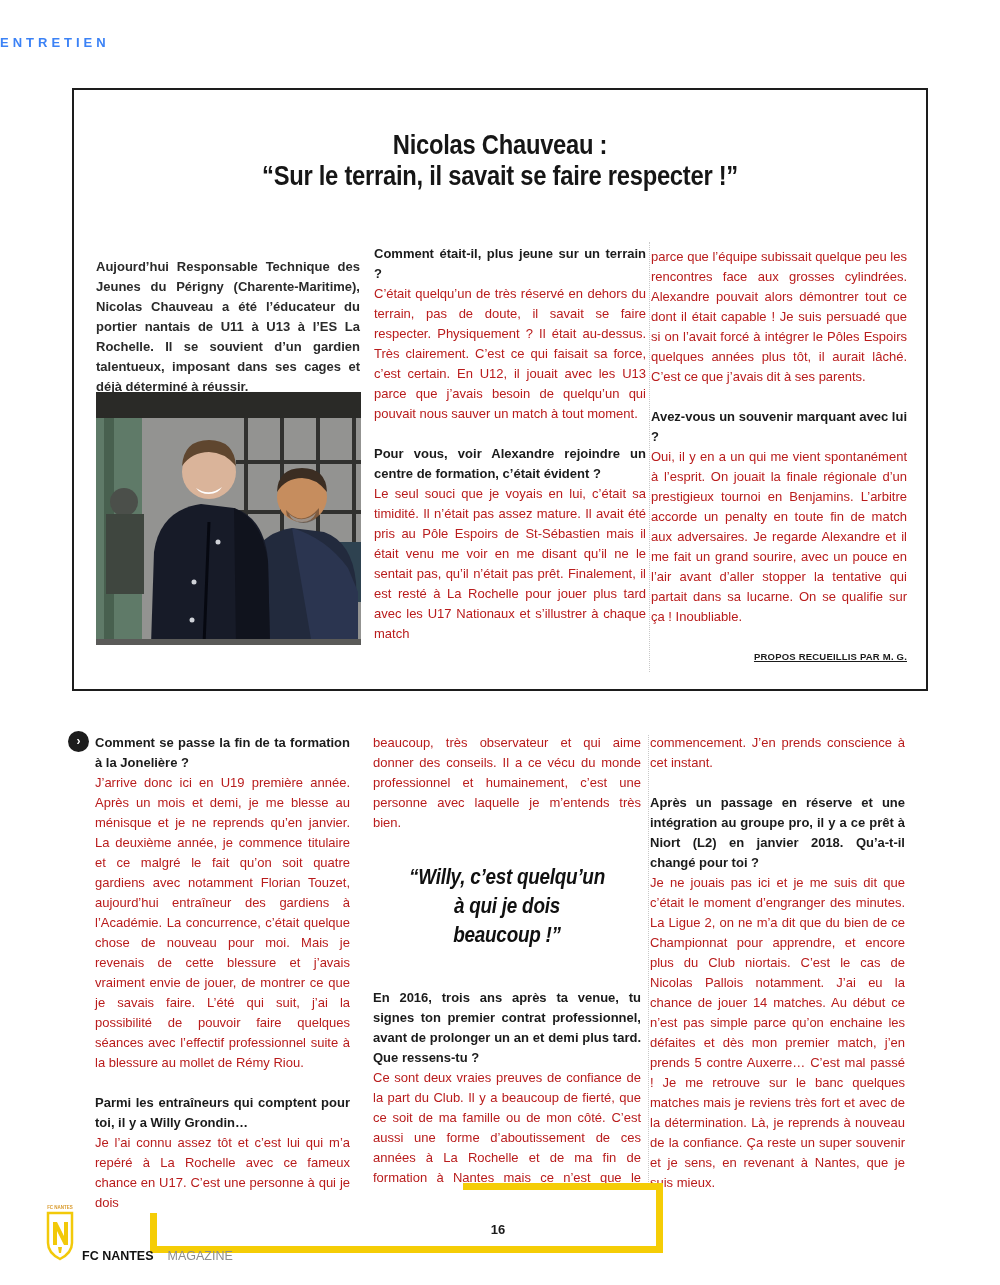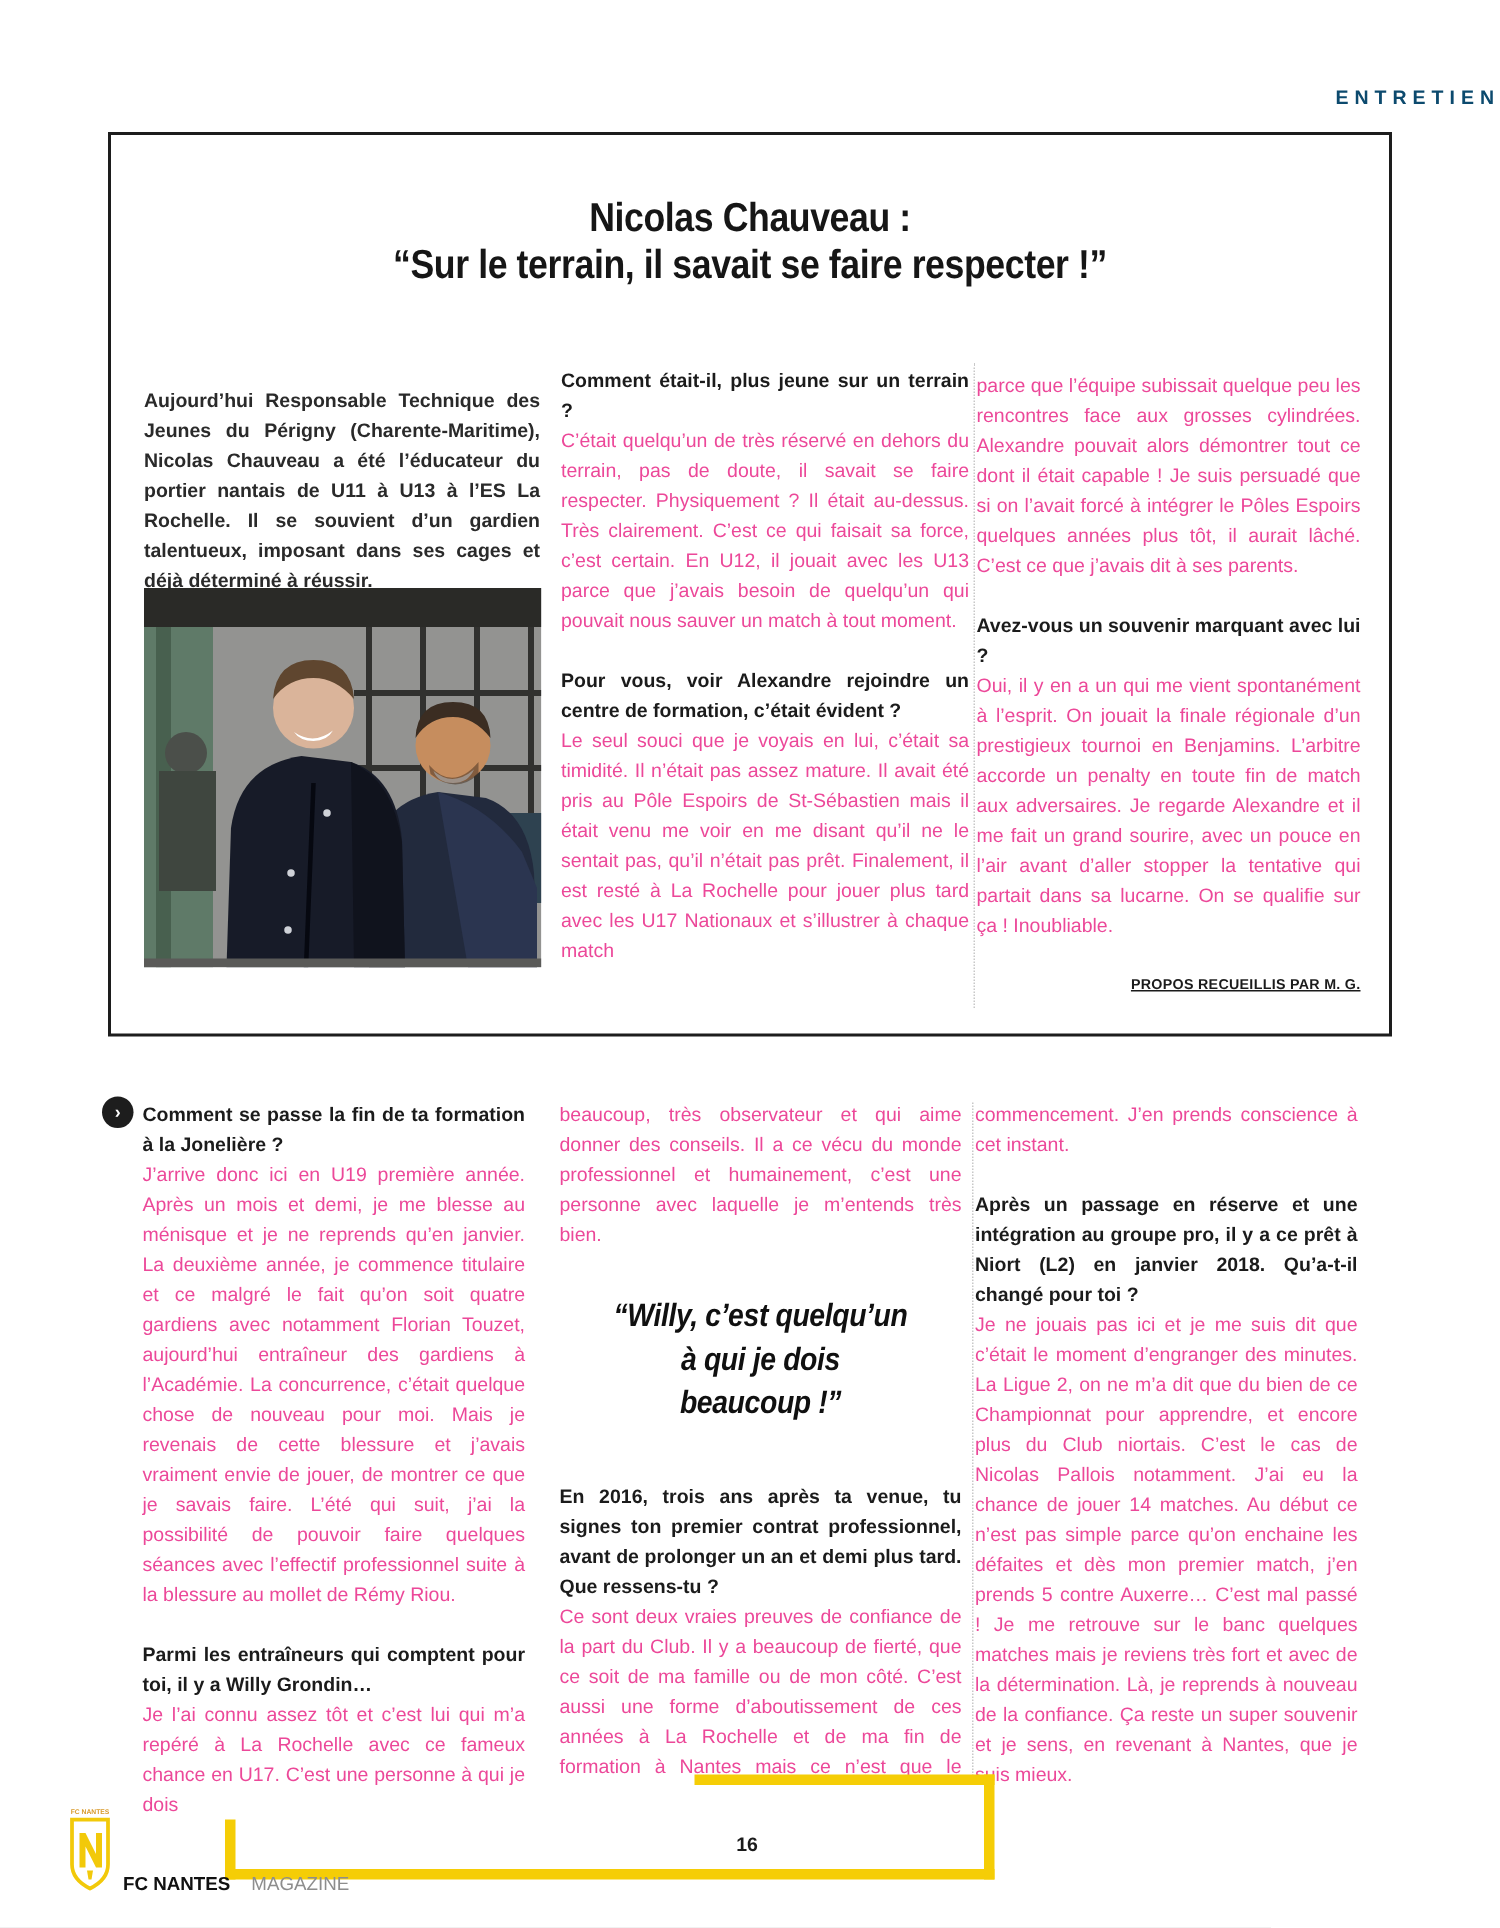--- a/index.html
+++ b/index.html
@@ -3,22 +3,22 @@
 <meta charset="utf-8">
 <style>
   html,body{margin:0;padding:0;background:#e8e8e8;}
   #page{
     position:relative;width:1000px;height:1285px;margin:0 auto;
     background:#ffffff;overflow:hidden;
     font-family:"Liberation Sans",sans-serif;color:#3c3c3c;
   }
   
   .kicker{
-    position:absolute;top:35px;left:0;width:1000px;text-align:right;
-    font-size:13px;font-weight:bold;letter-spacing:4px;color:#0c4a6e;margin-top:22px;
+    position:absolute;top:35px;left:0;width:1000px;text-align:left;
+    font-size:13px;font-weight:bold;letter-spacing:4px;color:#3b82f6;
   }
   .brand{position:absolute;top:0;left:798px;width:160px;height:50px;}
   .brand .bar-green{position:absolute;top:0;left:2px;width:23px;height:18px;background:#1fa53c;}
   .brand .bar-yellow{position:absolute;top:0;left:25px;width:133px;height:18px;background:#f5cd06;}
   .brand .brand-text{
     position:absolute;top:17px;left:0;width:160px;text-align:center;
     font-size:29px;font-weight:bold;color:#f5cd06;letter-spacing:-1px;
     transform:scaleX(.96);transform-origin:center;
   }
   
@@ -35,21 +35,21 @@
   .col1{left:22px;width:264px;}
   .col2{left:300px;width:272px;}
   .col3{left:577px;width:256px;top:157px;}
   .divider{
     position:absolute;border-left:1px dotted #c8c8c8;width:0;
   }
   .divider.box-div{left:575px;top:152px;height:430px;}
   .divider.low-div{left:648px;top:735px;height:455px;}
   .q{font-size:13px;line-height:20px;font-weight:bold;color:#1b1b1b;
      text-align:justify;margin:0 0 0 0;}
-  .a{font-size:13px;line-height:20px;color:#ec4899;text-align:justify;margin:0;}
+  .a{font-size:13px;line-height:20px;color:#b91c1c;text-align:justify;margin:0;}
   .gap{margin-top:20px;}
   .flow-end{text-align-last:justify;}
   .intro{font-size:13px;line-height:20px;font-weight:bold;color:#2a2a2a;text-align:justify;}
   .credit{margin-top:24px;font-size:9.5px;font-weight:bold;color:#1b1b1b;
           text-align:right;letter-spacing:.2px;text-decoration:underline;}
   .photo{position:absolute;left:22px;top:302px;width:265px;height:253px;overflow:hidden;}
   
   .arrow-bullet{
     position:absolute;left:68px;top:731px;width:21px;height:21px;border-radius:50%;
     background:#1d1d1d;color:#fff;text-align:center;line-height:21px;font-size:12px;

